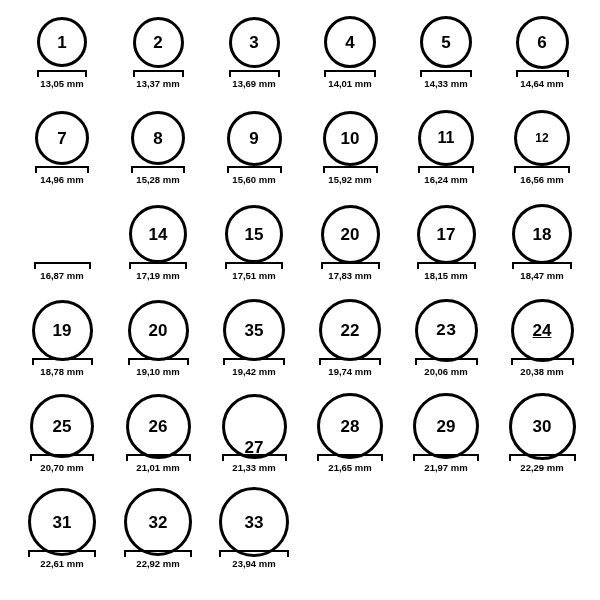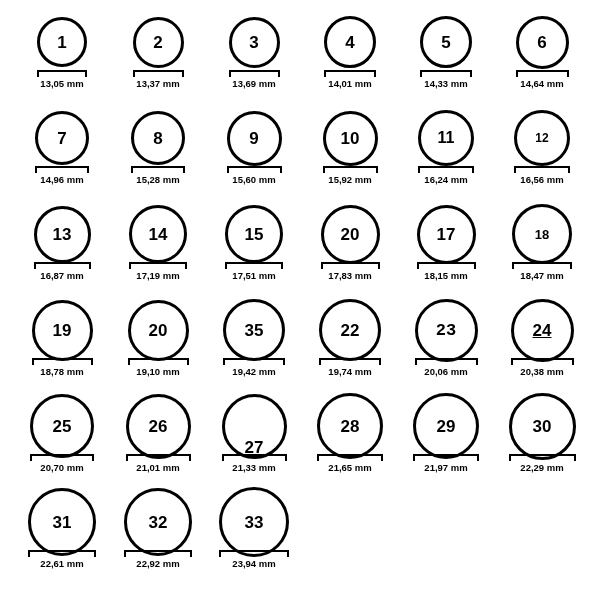--- a/index.html
+++ b/index.html
@@ -280,25 +280,20 @@
         <div class="measure">
           <div class="caliper" style="width: 56px; left: 20px;">
             <div class="bar"></div>
             <div class="tick-l"></div>
             <div class="tick-r"></div>
           </div>
           <div class="mm-label">16,56 mm</div>
         </div>
       </div>
       <div class="ring-cell">
-        <div class="circle-wrap">
-          <div class="circle" style="width: 57px; height: 57px;">
-            <span class="size-num" style="font-size: 17px;">13</span>
-          </div>
-        </div>
         <div class="measure">
           <div class="caliper" style="width: 57px; left: 20px;">
             <div class="bar"></div>
             <div class="tick-l"></div>
             <div class="tick-r"></div>
           </div>
           <div class="mm-label">16,87 mm</div>
         </div>
       </div>
       <div class="ring-cell">
@@ -357,21 +352,21 @@
             <div class="bar"></div>
             <div class="tick-l"></div>
             <div class="tick-r"></div>
           </div>
           <div class="mm-label">18,15 mm</div>
         </div>
       </div>
       <div class="ring-cell">
         <div class="circle-wrap">
           <div class="circle" style="width: 60px; height: 60px;">
-            <span class="size-num" style="font-size: 13px;">18</span>
+            <span class="size-num" style="font-size: 17px;">18</span>
           </div>
         </div>
         <div class="measure">
           <div class="caliper" style="width: 60px; left: 18px;">
             <div class="bar"></div>
             <div class="tick-l"></div>
             <div class="tick-r"></div>
           </div>
           <div class="mm-label">18,47 mm</div>
         </div>

